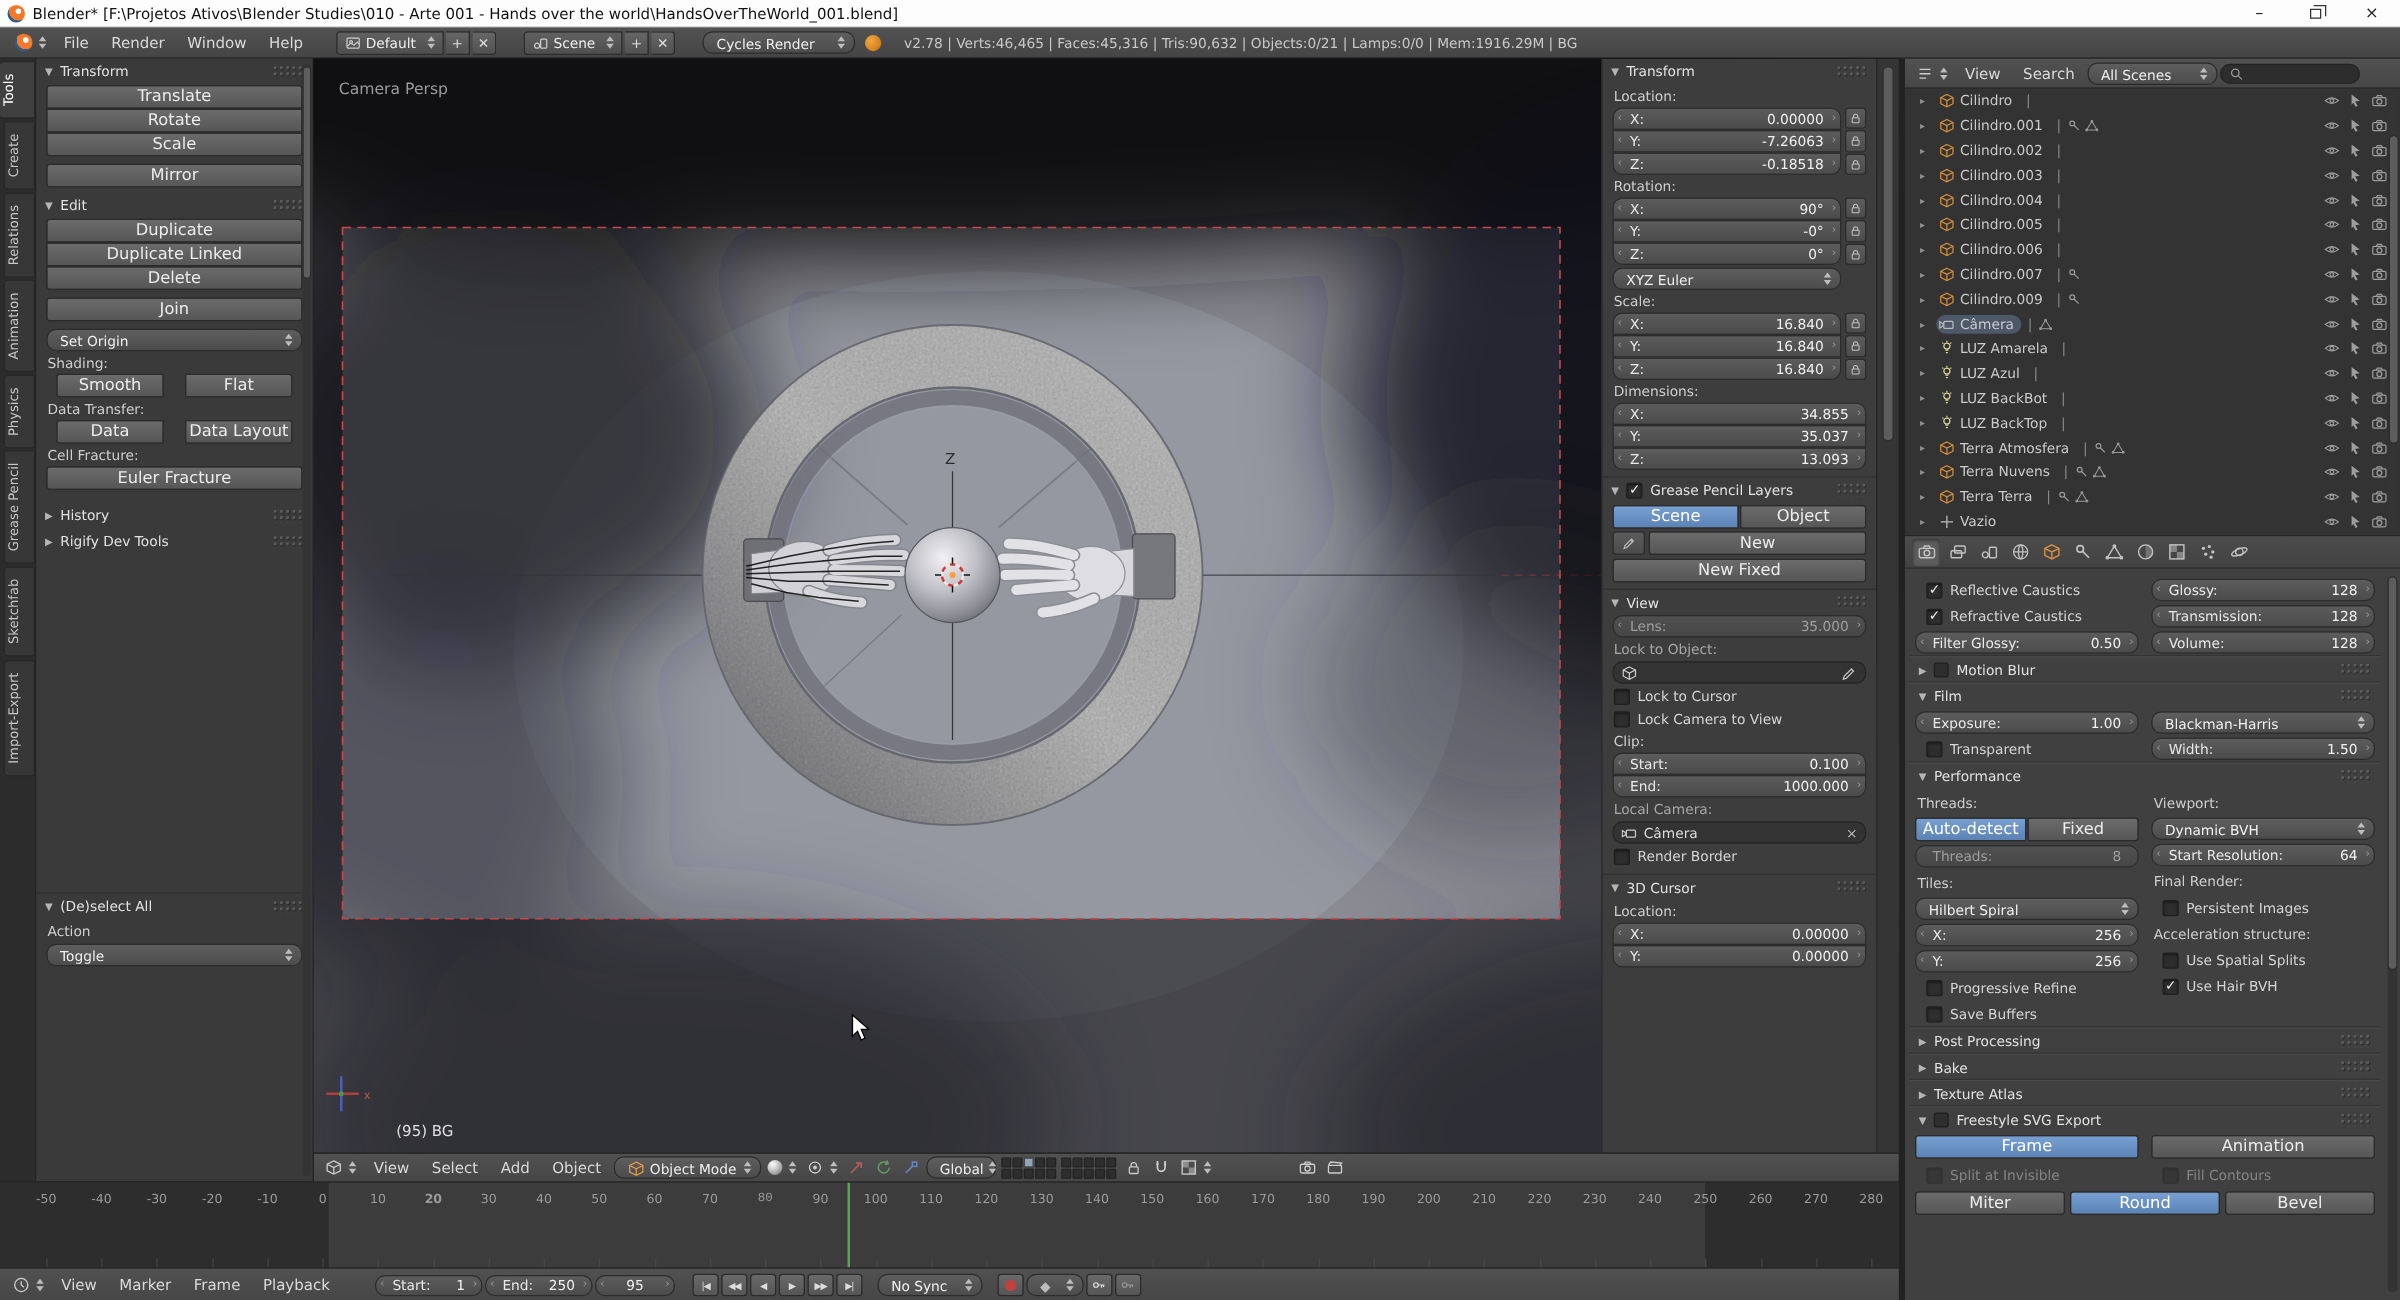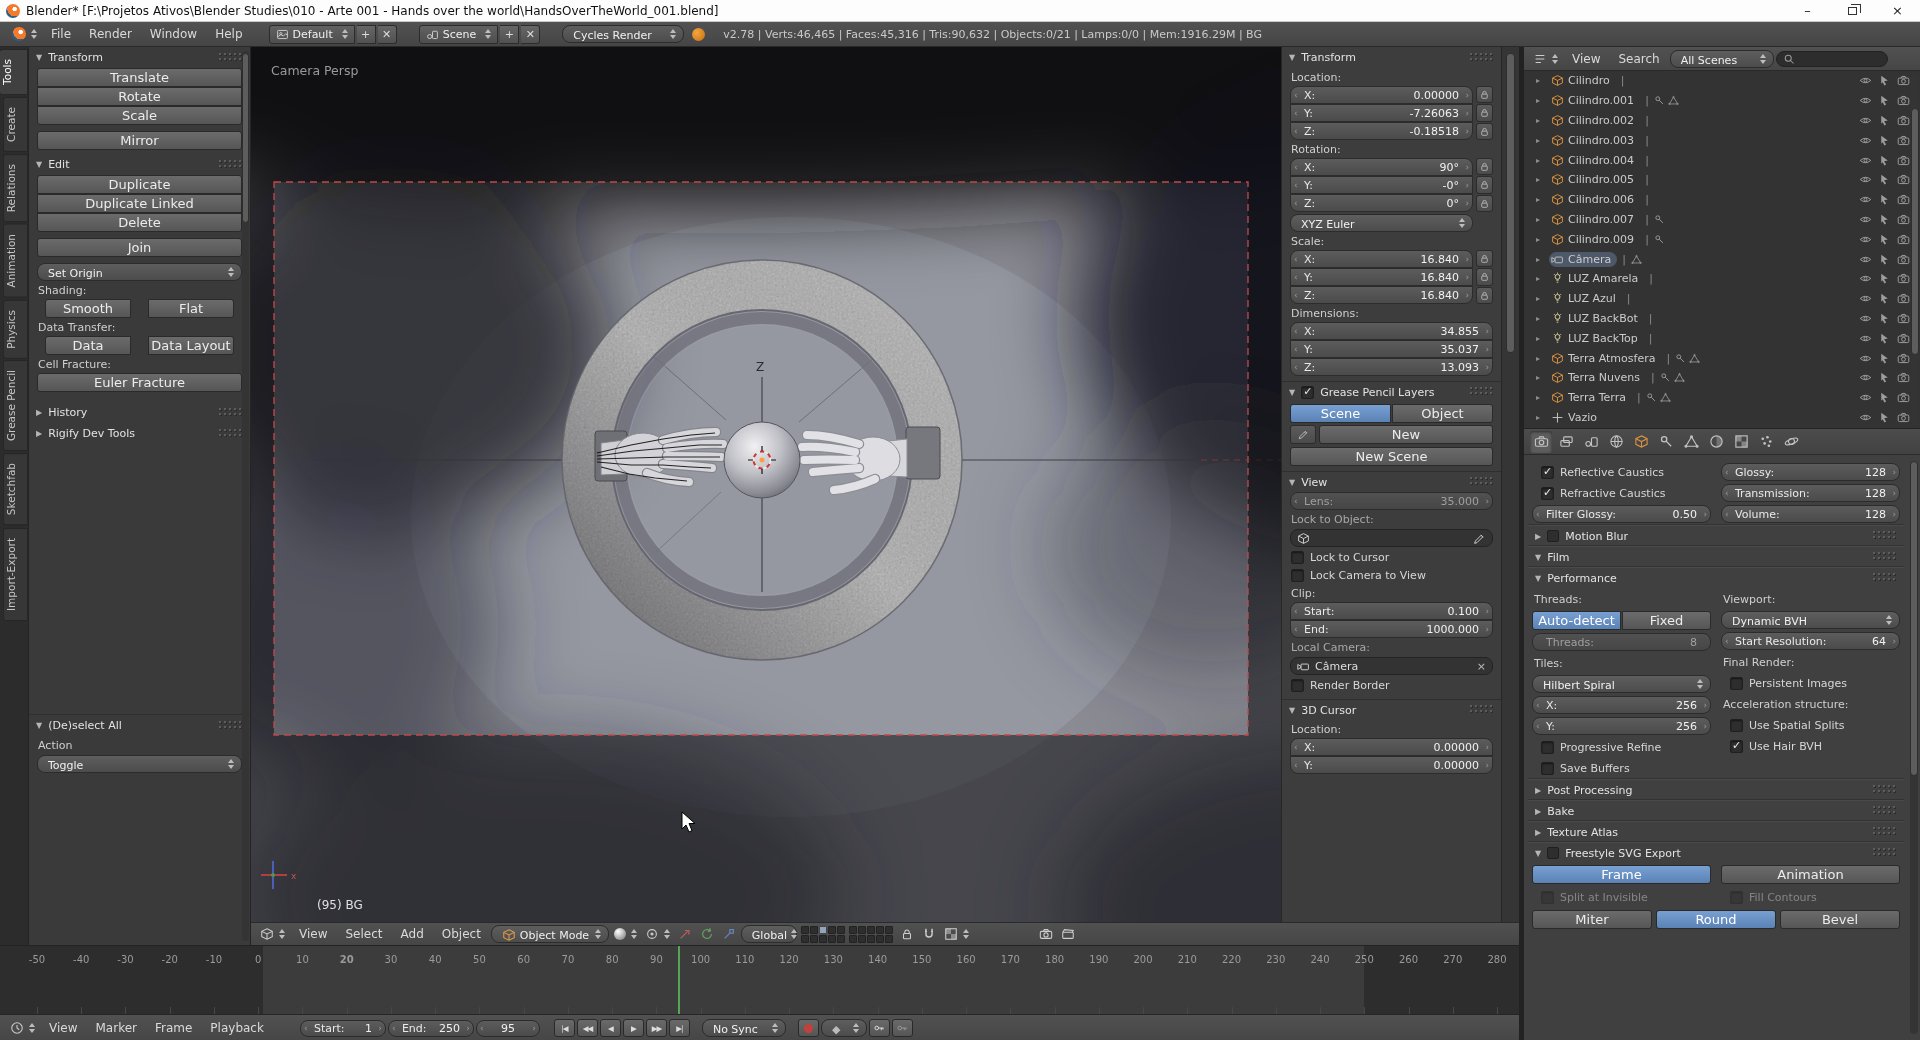--- a/index.html
+++ b/index.html
@@ -744,21 +744,21 @@
       <span class="lockbtn" style="flex:0 0 26px;height:19px">
           <svg viewBox="0 0 16 16" style="width:12px;height:12px">
             <use href="#s-pencil"></use>
           </svg>
         </span>
       <div class="btn" style="flex:1;margin:0">
           <span>New</span>
         </div>
     </div>
     <div class="btn" style="margin:3px 8px 0">
-        <span>New Scene</span>
+        <span>New Fixed</span>
       </div>
 
     <div class="phdr" style="margin-top:5px;border-top:1px solid #2f2f2f">
         <span class="tri">▼</span>
         <span>View</span>
         <span class="grip"></span>
       </div>
     <div class="pad8">
         <div class="f dis arrows">
           <span class="k">Lens:</span>
@@ -1468,20 +1468,42 @@
           <span class="tri">▶</span>
           <span class="boxmini"></span>
           <span>Motion Blur</span>
           <span class="grip"></span>
         </div>
       <div class="phdr">
           <span class="tri">▼</span>
           <span>Film</span>
           <span class="grip"></span>
         </div>
+      <div class="two">
+        <div class="col">
+          <div class="f arrows">
+              <span class="k">Exposure:</span>
+              <span class="v">1.00</span>
+            </div>
+          <div class="chk">
+              <span class="box"></span>
+              <span>Transparent</span>
+            </div>
+        </div>
+        <div class="col">
+          <div class="dd">
+              <span>Blackman-Harris</span>
+              <span class="ud"></span>
+            </div>
+          <div class="f arrows">
+              <span class="k">Width:</span>
+              <span class="v">1.50</span>
+            </div>
+        </div>
+      </div>
       <div class="phdr">
           <span class="tri">▼</span>
           <span>Performance</span>
           <span class="grip"></span>
         </div>
       <div class="two">
         <div class="col">
           <div class="lab" style="padding-left:2px">Threads:</div>
           <div class="tgl" style="margin:0">
             <div class="btn blue">Auto-detect</div>
@@ -1609,21 +1631,21 @@
       <span class="tick" style="left: 390.939px;">30</span>
       <span class="tickline" style="left: 435.182px;"></span>
       <span class="tick" style="left: 435.182px;">40</span>
       <span class="tickline" style="left: 479.424px;"></span>
       <span class="tick" style="left: 479.424px;">50</span>
       <span class="tickline" style="left: 523.667px;"></span>
       <span class="tick" style="left: 523.667px;">60</span>
       <span class="tickline" style="left: 567.909px;"></span>
       <span class="tick" style="left: 567.909px;">70</span>
       <span class="tickline" style="left: 612.152px;"></span>
-      <span class="tick" style="left: 612.152px;">80</span>
+      <span class="tick" style="left: 612.152px; font-family: Liberation Mono, monospace;">80</span>
       <span class="tickline" style="left: 656.394px;"></span>
       <span class="tick" style="left: 656.394px;">90</span>
       <span class="tickline" style="left: 700.636px;"></span>
       <span class="tick" style="left: 700.636px;">100</span>
       <span class="tickline" style="left: 744.879px;"></span>
       <span class="tick" style="left: 744.879px;">110</span>
       <span class="tickline" style="left: 789.121px;"></span>
       <span class="tick" style="left: 789.121px;">120</span>
       <span class="tickline" style="left: 833.364px;"></span>
       <span class="tick" style="left: 833.364px;">130</span>

